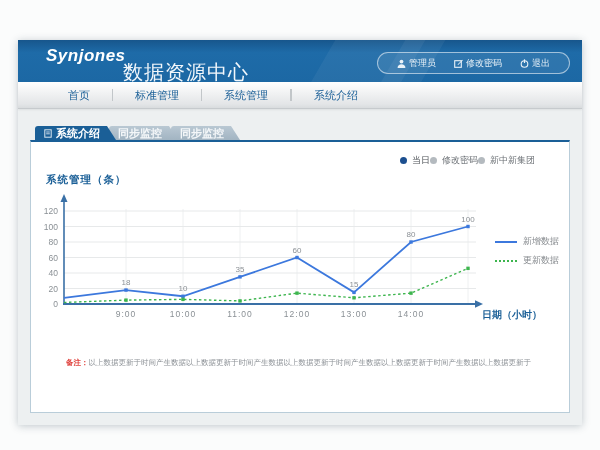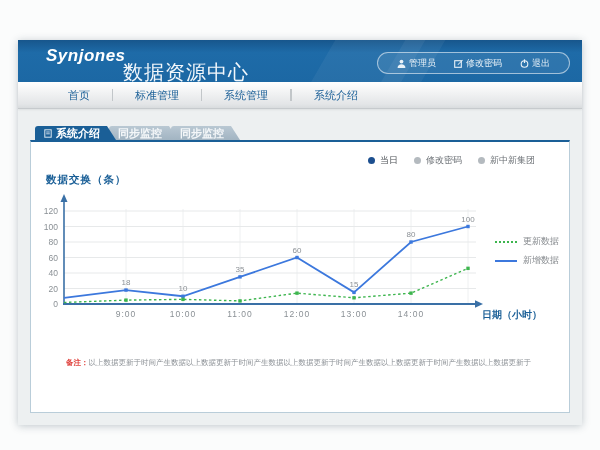--- a/index.html
+++ b/index.html
@@ -25,21 +25,21 @@
   
   .tabs { position:absolute; left:17px; top:86px; display:flex; height:14px; }
   .tab { position:relative; height:14px; padding:0 16px 0 9px; display:flex; align-items:center; gap:4px; font-size:11px; font-weight:bold; color:#f4f7f9; background:linear-gradient(180deg,#b9c8d3,#a2b4c2); clip-path:polygon(0 0,calc(100% - 9px) 0,100% 100%,0 100%); border-radius:3px 0 0 0; margin-left:-7px; cursor:pointer; white-space:nowrap; }
   .tab:first-child { margin-left:0; z-index:3; }
   .tab:nth-child(2){ z-index:2; }
   .tab.active { background:#1a5f97; color:#fff; }
 
   
   .card { position:absolute; left:12px; top:100px; width:540px; height:273px; background:#fff; border:1px solid #b9cdd9; border-top:2px solid #1a5f97; }
 
-  .radio-group { position:absolute; top:12px; right:34px; display:flex; gap:16px; }
+  .radio-group { position:absolute; top:12px; right:34px; display:flex; }
   .radio { display:flex; align-items:center; gap:5px; font-size:9px; color:#6b7075; cursor:pointer; white-space:nowrap; }
   .radio-dot { width:7px; height:7px; border-radius:50%; background:#b4babf; }
   .radio.selected .radio-dot { background:#1c4f8f; }
   .radio.selected { color:#4a4f54; }
 
   .y-title { position:absolute; left:15px; top:31px; font-size:10.5px; font-weight:bold; color:#1a5f97; letter-spacing:1px; }
   #chart { position:absolute; left:0; top:45px; }
 
   .legend { position:absolute; left:464px; top:90px; }
   .legend-row { display:flex; align-items:center; gap:6px; height:19px; cursor:pointer; }
@@ -133,21 +133,21 @@
         </div>
         <div class="radio">
           <span class="radio-dot"></span>
           <span>修改密码</span>
         </div>
         <div class="radio">
           <span class="radio-dot"></span>
           <span>新中新集团</span>
         </div>
       </div>
-    <div class="y-title">数据交换（条）</div>
+    <div class="y-title">系统管理（条）</div>
     <svg id="chart" width="540" height="150" viewBox="0 0 540 150">
         <line x1="95" y1="22" x2="95" y2="117" stroke="#eef0f1" stroke-width="1"></line>
         <line x1="152" y1="22" x2="152" y2="117" stroke="#eef0f1" stroke-width="1"></line>
         <line x1="209" y1="22" x2="209" y2="117" stroke="#eef0f1" stroke-width="1"></line>
         <line x1="266" y1="22" x2="266" y2="117" stroke="#eef0f1" stroke-width="1"></line>
         <line x1="323" y1="22" x2="323" y2="117" stroke="#eef0f1" stroke-width="1"></line>
         <line x1="380" y1="22" x2="380" y2="117" stroke="#eef0f1" stroke-width="1"></line>
         <line x1="437" y1="22" x2="437" y2="117" stroke="#eef0f1" stroke-width="1"></line>
         <text x="27" y="120" text-anchor="end" font-size="8.5" fill="#8a9095">0</text>
         <line x1="33" y1="101.5" x2="445" y2="101.5" stroke="#e7e9ea" stroke-width="1"></line>
@@ -192,25 +192,25 @@
         <rect x="93.3" y="111.425" width="3.4" height="3.4" fill="#3db54e"></rect>
         <rect x="150.3" y="110.64999999999999" width="3.4" height="3.4" fill="#3db54e"></rect>
         <rect x="207.3" y="112.2" width="3.4" height="3.4" fill="#3db54e"></rect>
         <rect x="264.3" y="104.45" width="3.4" height="3.4" fill="#3db54e"></rect>
         <rect x="321.3" y="109.1" width="3.4" height="3.4" fill="#3db54e"></rect>
         <rect x="378.3" y="104.45" width="3.4" height="3.4" fill="#3db54e"></rect>
         <rect x="435.3" y="79.64999999999999" width="3.4" height="3.4" fill="#3db54e"></rect>
       </svg>
     <div class="legend" id="legend">
         <div class="legend-row">
+          <span class="legend-swatch" style="border-top: 2px solid rgb(60, 120, 221);"></span>
+          <span class="legend-label">新增数据</span>
+        </div>
+        <div class="legend-row">
           <span class="legend-swatch" style="border-top: 2px dotted rgb(61, 181, 78);"></span>
           <span class="legend-label">更新数据</span>
         </div>
-        <div class="legend-row">
-          <span class="legend-swatch" style="border-top: 2px solid rgb(60, 120, 221);"></span>
-          <span class="legend-label">新增数据</span>
-        </div>
       </div>
     <div class="note"><b>备注：</b><span>以上数据更新于时间产生数据以上数据更新于时间产生数据以上数据更新于时间产生数据以上数据更新于时间产生数据以上数据更新于</span></div>
   </div>
 
   <div class="footer-strip"></div>
 </div>
 
 </body></html>

